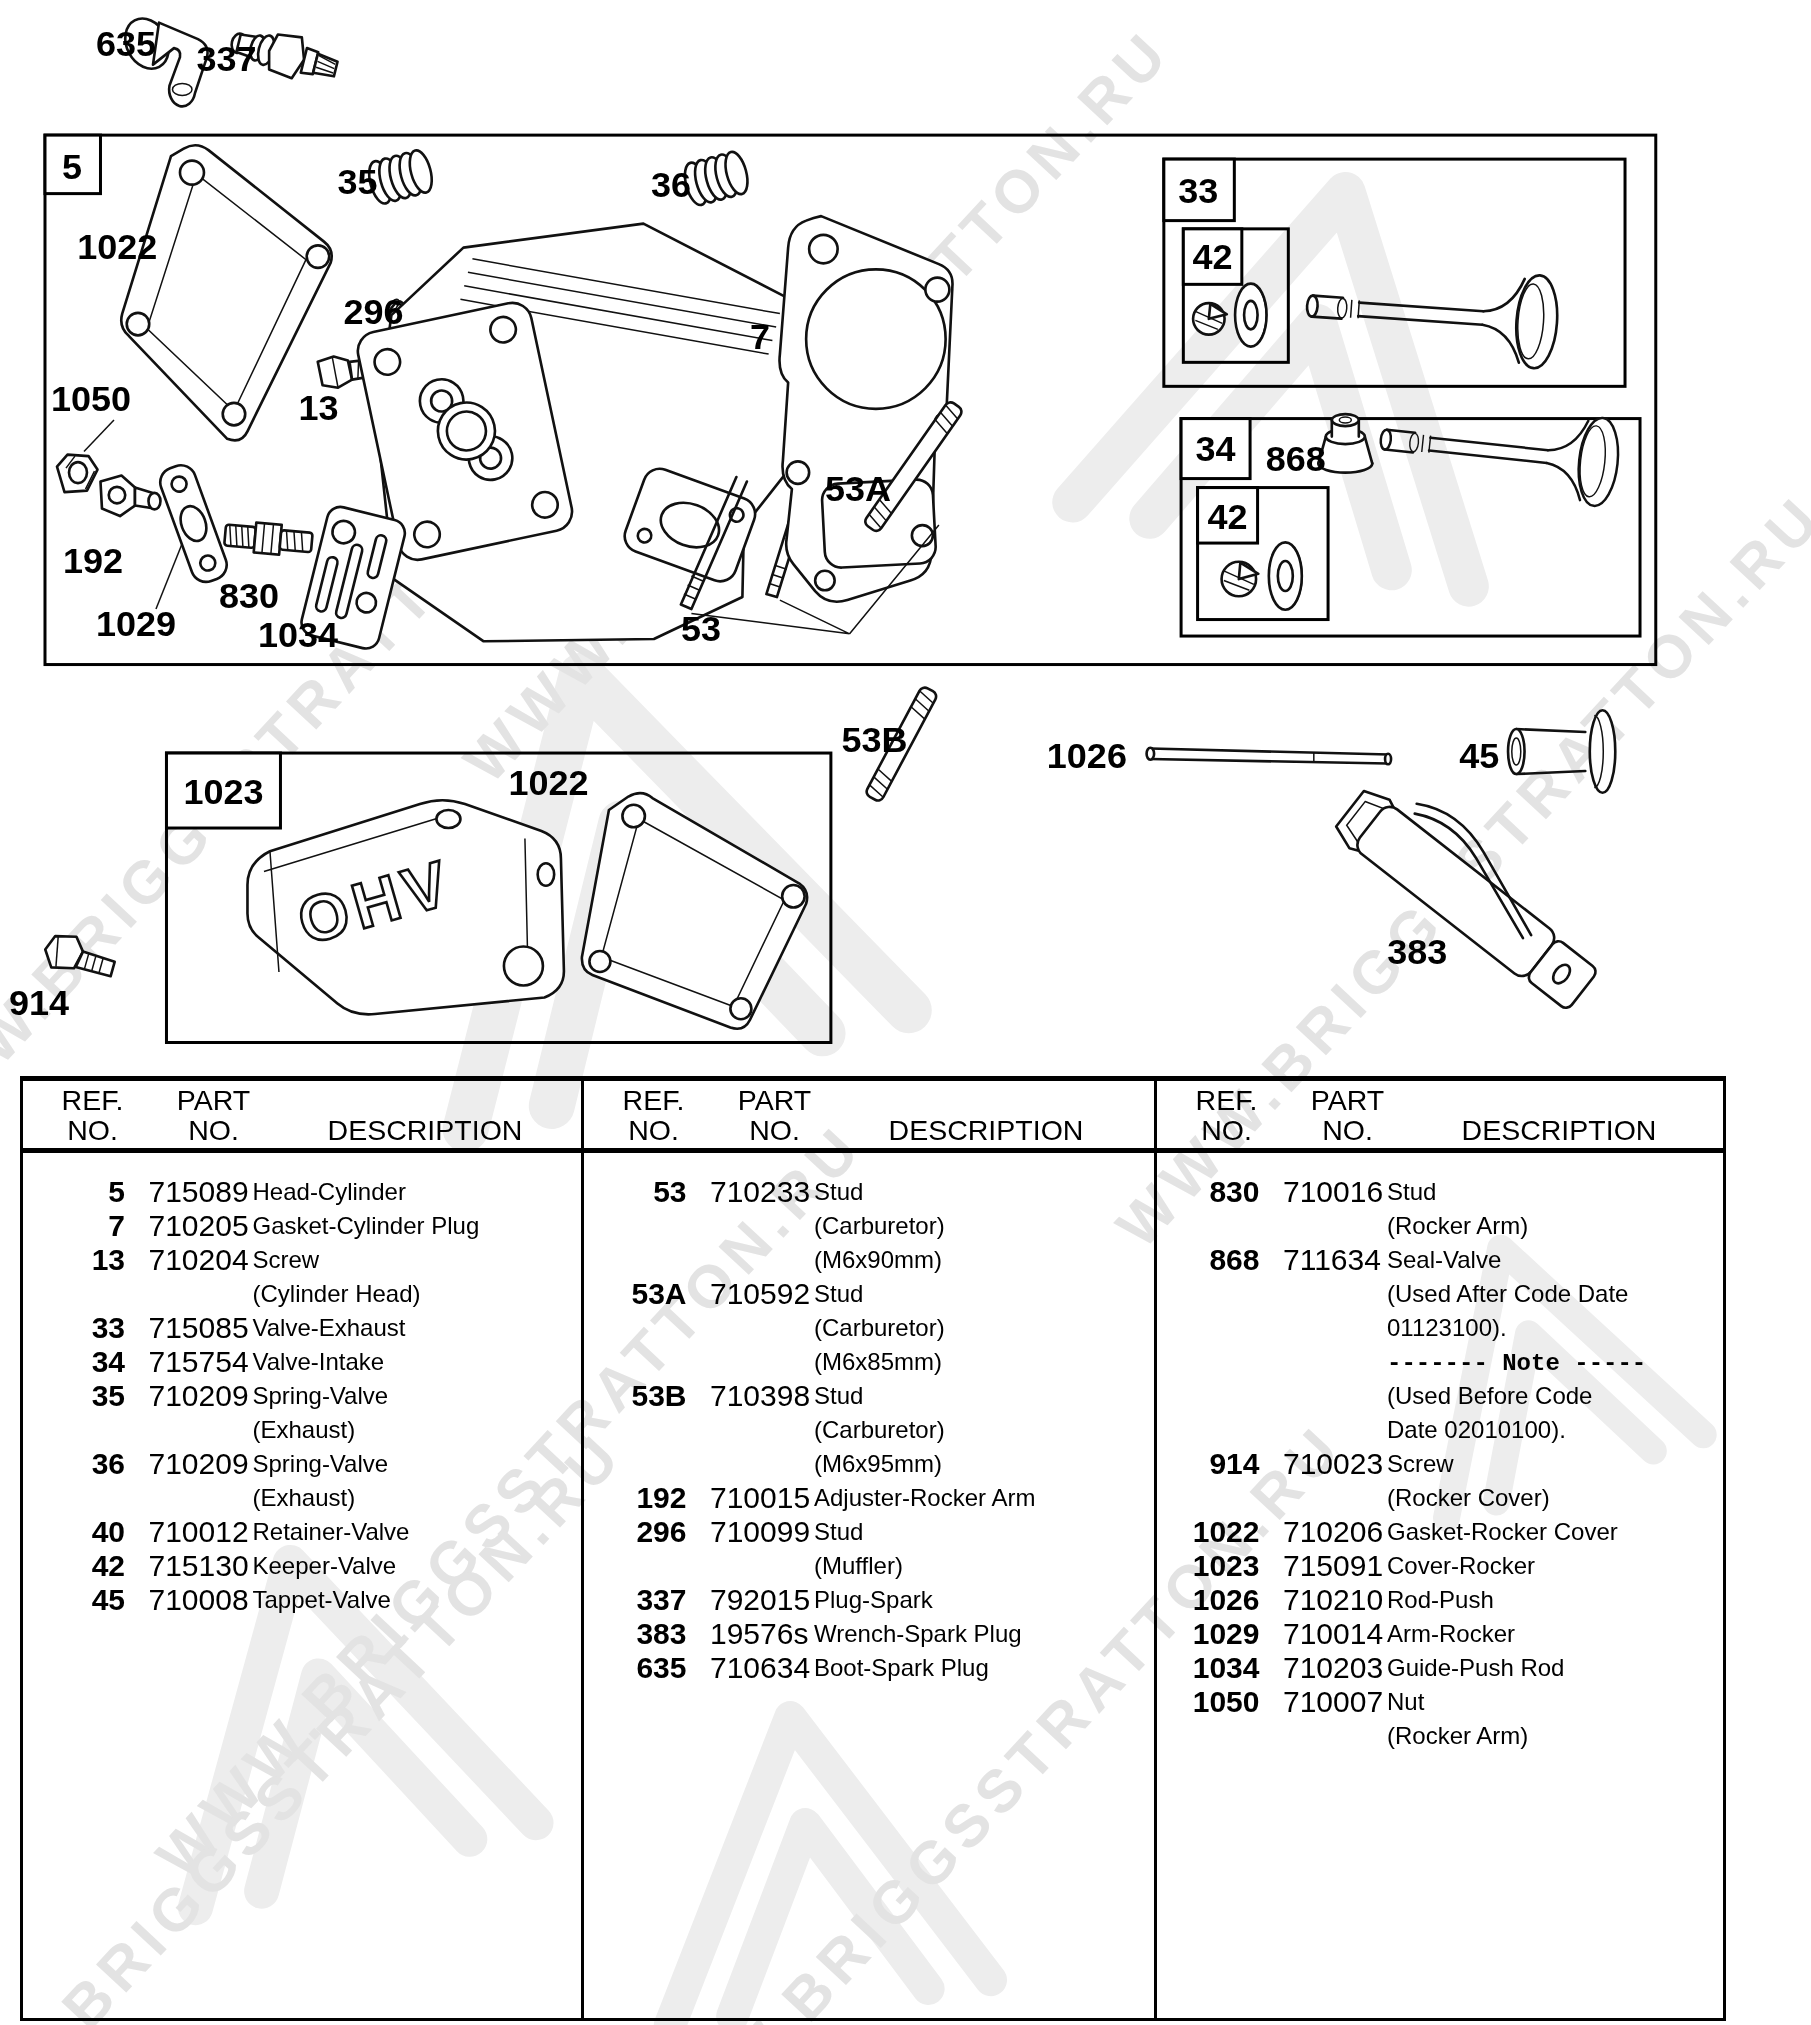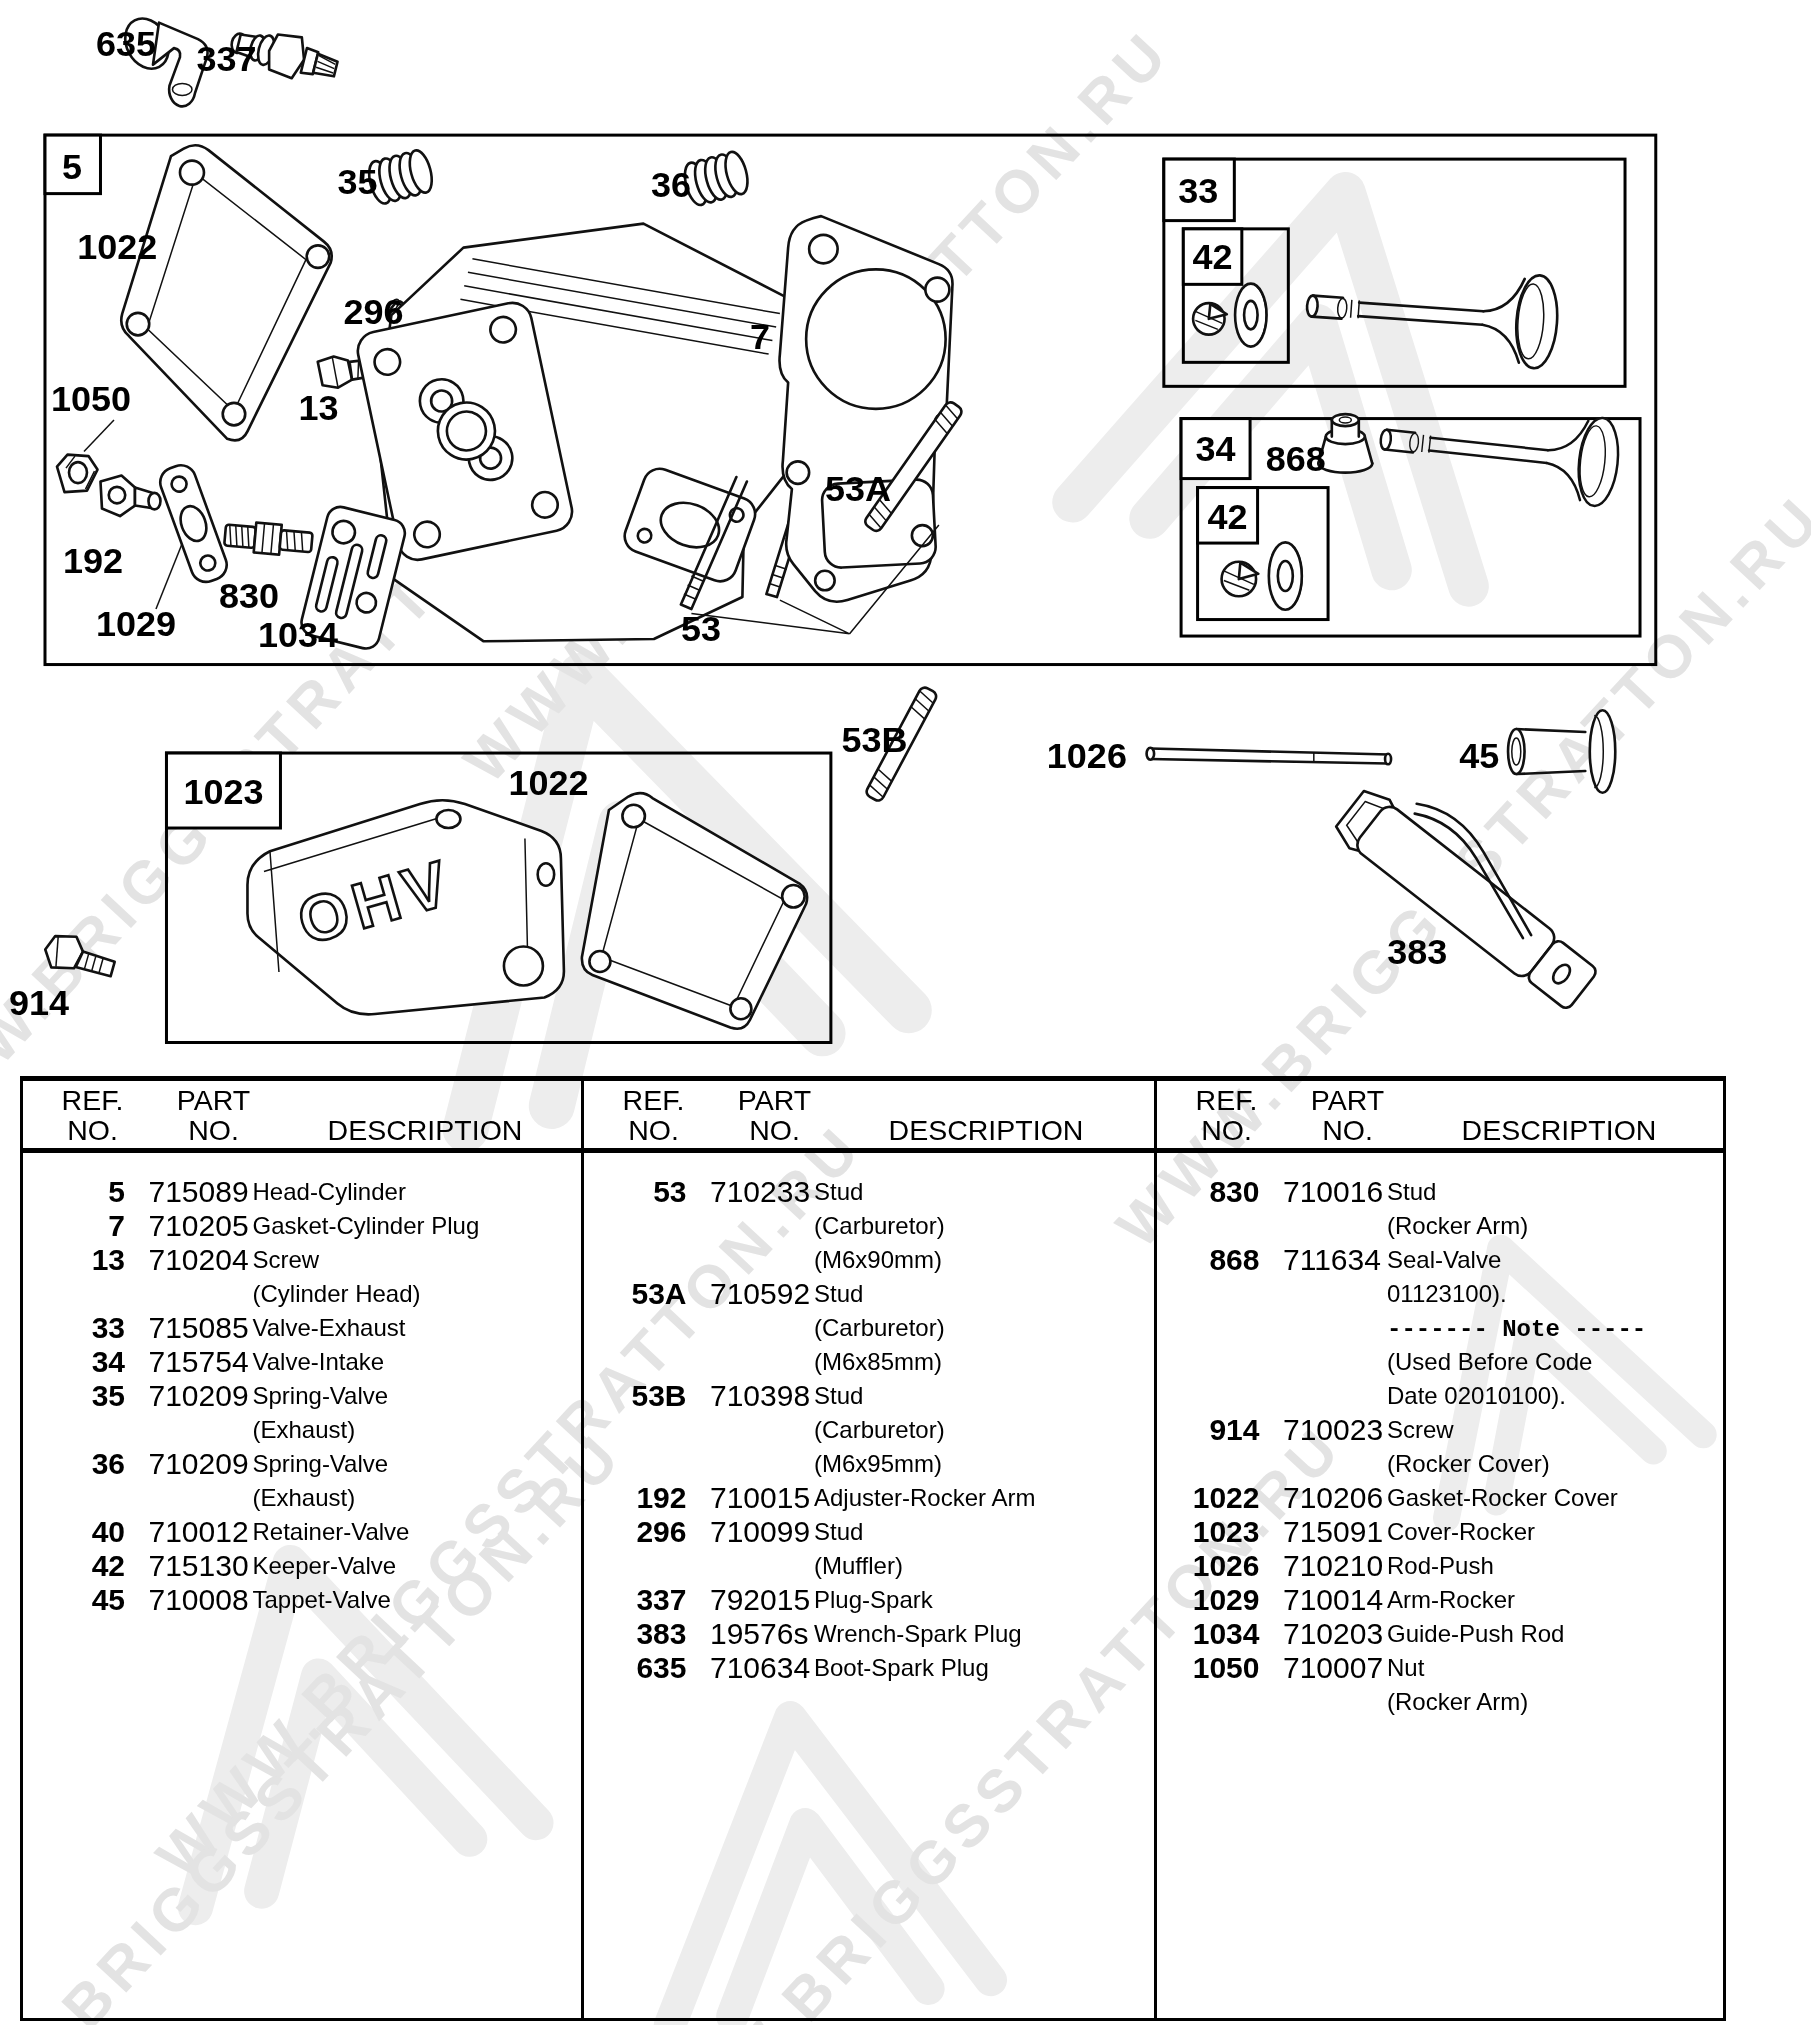--- a/index.html
+++ b/index.html
@@ -507,20 +507,23 @@
         </div>
         <div class="tline">
           <span class="desc">(Rocker Arm)</span>
         </div>
         <div class="tline">
           <span class="ref">868</span>
           <span class="part-no">711634</span>
           <span class="desc">Seal-Valve</span>
         </div>
         <div class="tline">
+          <span class="desc">(Used After Code Date</span>
+        </div>
+        <div class="tline">
           <span class="desc">01123100).</span>
         </div>
         <div class="tline">
           <span class="desc"><b>------- Note -----</b></span>
         </div>
         <div class="tline">
           <span class="desc">(Used Before Code</span>
         </div>
         <div class="tline">
           <span class="desc">Date 02010100).</span>

